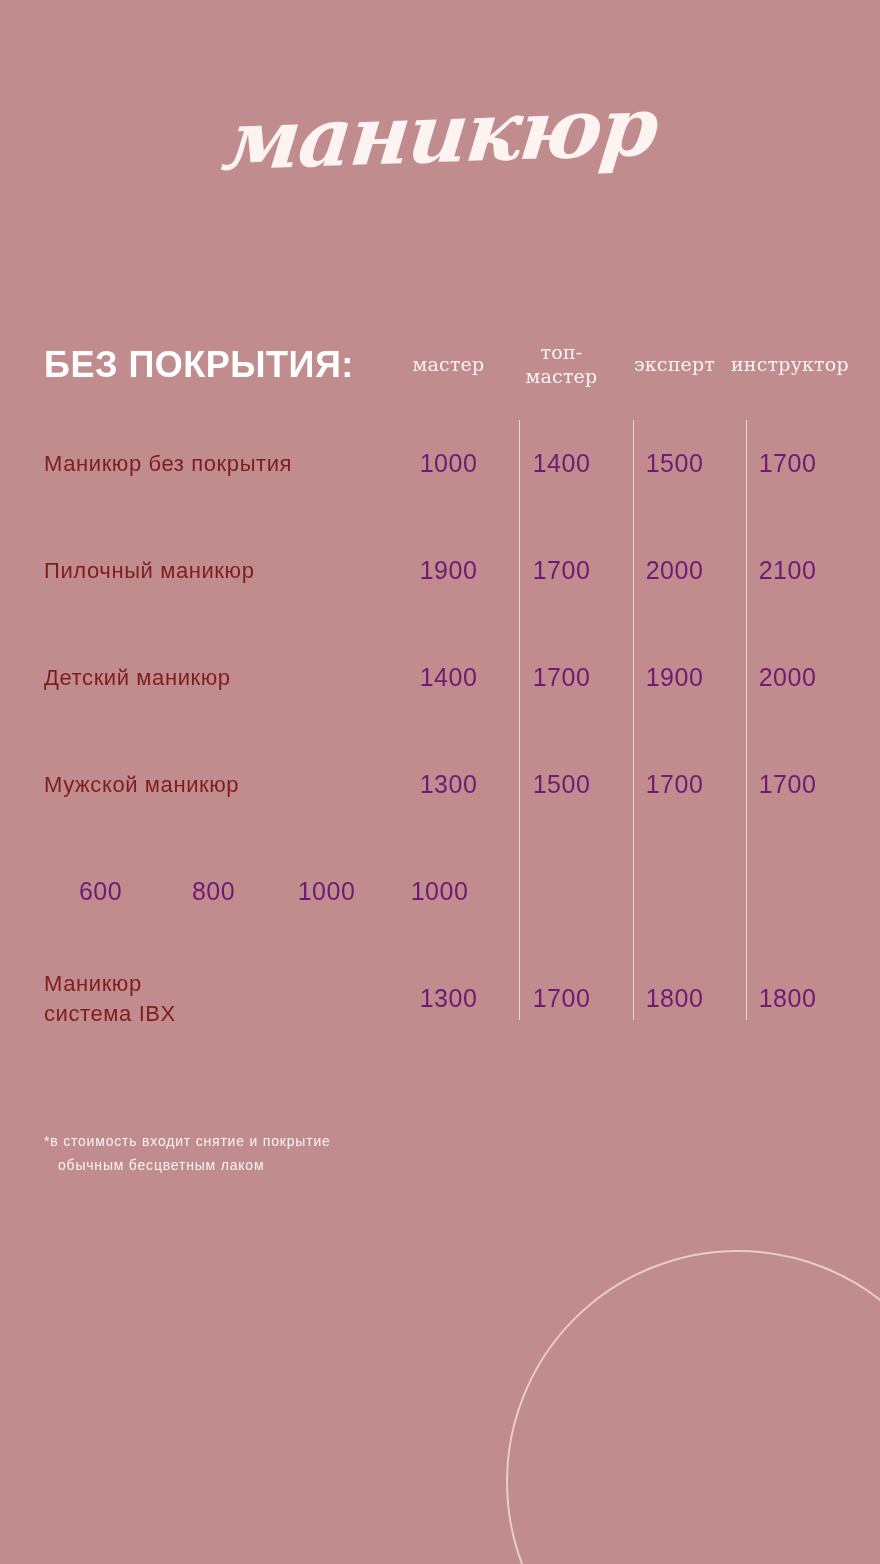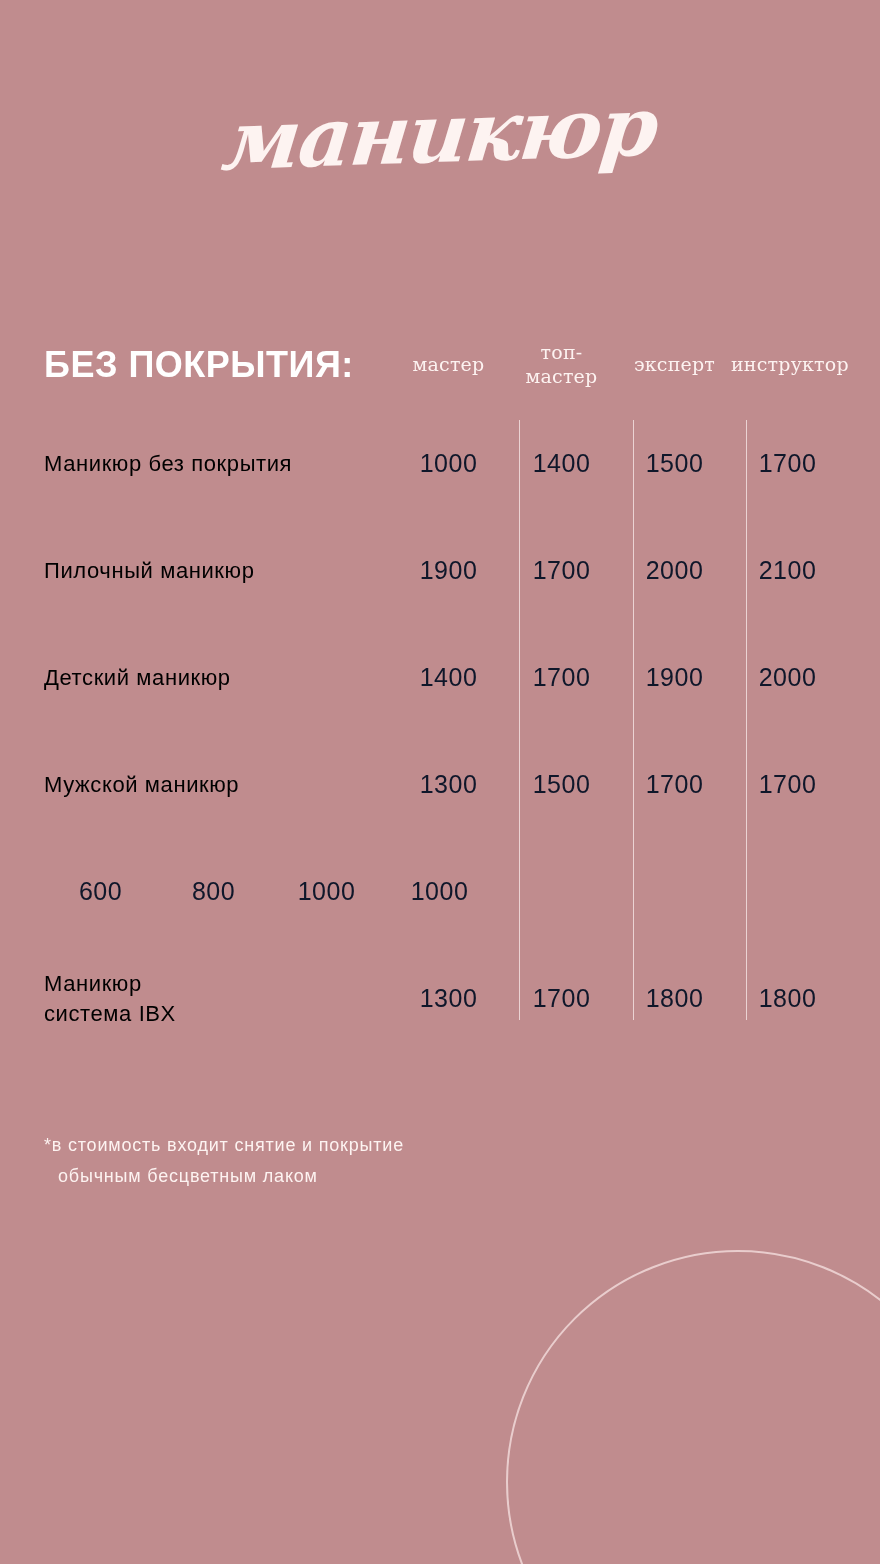--- a/index.html
+++ b/index.html
@@ -106,29 +106,29 @@
 
   .body-row {
     height: 107px;
   }
 
   .svc-name {
     font-size: 22px;
     font-weight: 400;
     line-height: 1.35;
     letter-spacing: 0.6px;
-    color: #000000;
+    color: #7f1d1d;
     margin-top: 32px;
   }
 
   .price {
     font-size: 25px;
     font-weight: 400;
     letter-spacing: 0.5px;
-    color: #0f172a;
+    color: #701a75;
   }
 
   
   .sep {
     position: absolute;
     top: 420px;
     width: 1px;
     height: 600px;
     background: #f0dada;
     opacity: 0.9;
@@ -136,21 +136,21 @@
   .sep-1 { left: 519px; }
   .sep-2 { left: 633px; }
   .sep-3 { left: 746px; }
 
   
   .footnote {
     position: absolute;
     top: 1130px;
     left: 44px;
     width: 520px;
-    font-size: 18px;
+    font-size: 14px;
     line-height: 1.7;
     letter-spacing: 0.8px;
     color: #fdf3f1;
   }
   .footnote .line2 {
     padding-left: 14px;
   }
 </style>
 </head>
 <body>

